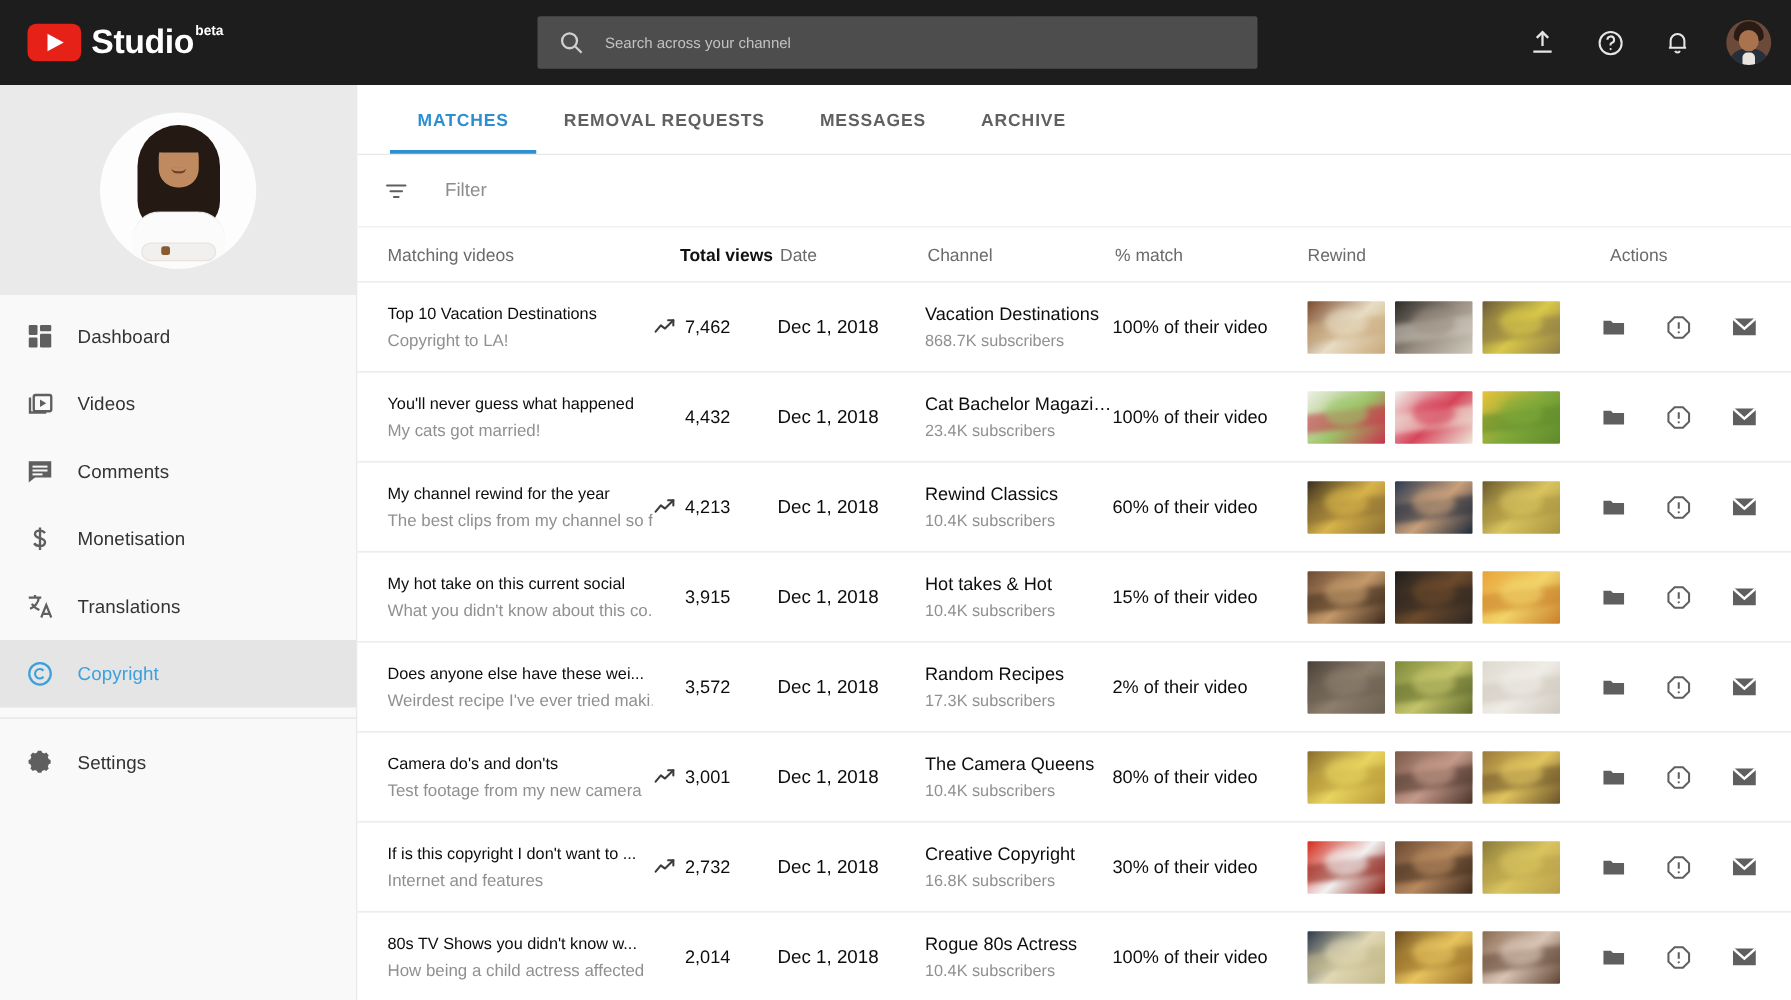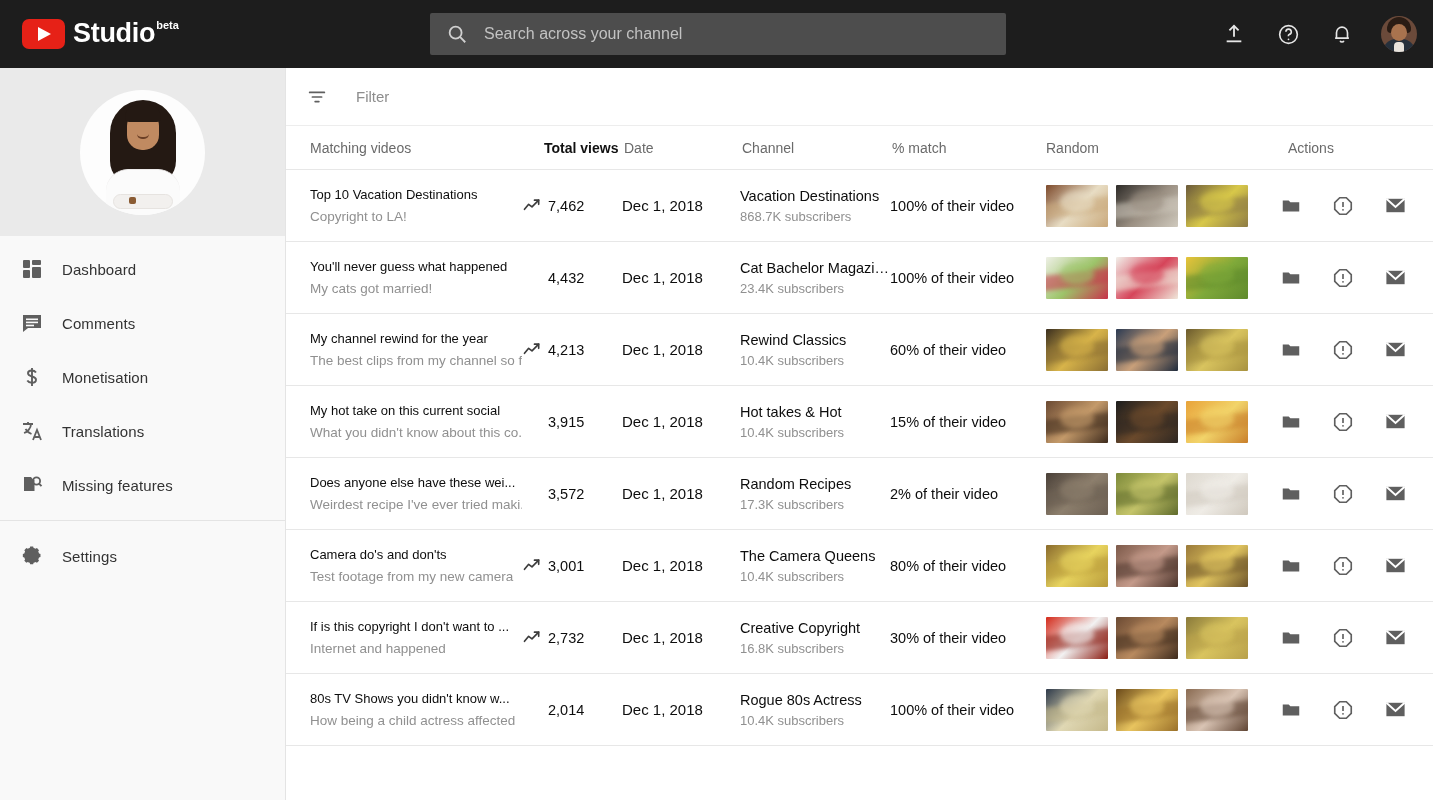--- a/index.html
+++ b/index.html
@@ -71,21 +71,21 @@
     align-items: center;
   }
   .search-icon { margin-left: 16px; display: flex; }
   .search-input {
     flex: 1;
     background: transparent;
     border: none;
     outline: none;
     color: #e8e8e8;
     font-family: "Liberation Sans", sans-serif;
-    font-size: 16px;
+    font-size: 12px;
     margin-left: 16px;
   }
   .search-input::placeholder { color: #c2c2c2; }
 
   .top-actions {
     position: absolute;
     right: 16px; top: 0;
     height: 68px;
     display: flex;
     align-items: center;
@@ -451,20 +451,30 @@
         <svg width="24" height="24" viewBox="0 0 24 24" fill="#5f5f5f">
           <rect x="3" y="3" width="7" height="8" rx="1"></rect>
             <rect x="12" y="3" width="9" height="5" rx="1"></rect>
           <rect x="3" y="13" width="7" height="8" rx="1"></rect>
             <rect x="12" y="10" width="9" height="11" rx="1"></rect>
         </svg>
       </span>
       <span class="nav-label">Dashboard</span>
     </div>
 
+    <div class="nav-item">
+      <span class="nav-icon">
+        <svg width="24" height="24" viewBox="0 0 24 24" fill="none" stroke="#5f5f5f" stroke-width="1.9">
+          <rect x="7" y="5" width="14" height="13" rx="1.5"></rect>
+            <path d="M4 7v12h13"></path>
+          <path d="M12 8.5 L17 11.5 L12 14.5 Z" fill="#5f5f5f" stroke="none"></path>
+        </svg>
+      </span>
+      <span class="nav-label">Videos</span>
+    </div>
 
 
     <div class="nav-item">
       <span class="nav-icon">
         <svg width="24" height="24" viewBox="0 0 24 24" fill="#5f5f5f">
           <path d="M3 4h18v13H8l-5 4V4z"></path>
           <rect x="6" y="7.5" width="12" height="1.6" fill="#f9f9f9"></rect>
           <rect x="6" y="10.6" width="12" height="1.6" fill="#f9f9f9"></rect>
           <rect x="6" y="13.7" width="8" height="1.6" fill="#f9f9f9"></rect>
         </svg>
@@ -486,66 +496,71 @@
       <span class="nav-icon">
         <svg width="24" height="24" viewBox="0 0 24 24" fill="none" stroke="#5f5f5f" stroke-width="1.8">
           <path d="M3 5h10M8 3v2M11 5c0 4-3.5 8-7 9"></path>
             <path d="M5.5 10c1.5 2.5 3.5 4 6 5"></path>
           <path d="M13 21l4-10 4 10M14.4 18h5.2"></path>
         </svg>
       </span>
       <span class="nav-label">Translations</span>
     </div>
 
-
-    <div class="nav-item">
+    <div class="nav-item active">
       <span class="nav-icon">
-        <svg width="24" height="24" viewBox="0 0 24 24" fill="#5f5f5f">
-          <path d="M4 4h7l2 2.5h1.5V18H4V4z"></path>
-          <circle cx="16.5" cy="8" r="3.6" fill="none" stroke="#5f5f5f" stroke-width="1.8"></circle>
-          <line x1="19" y1="10.6" x2="21.5" y2="13.2" stroke="#5f5f5f" stroke-width="1.9"></line>
+        <svg width="24" height="24" viewBox="0 0 24 24" fill="none" stroke="#3ba0dd" stroke-width="1.8">
+          <circle cx="12" cy="12" r="8.6"></circle>
+          <path d="M14.8 9.6a3.8 3.8 0 1 0 0 4.8" stroke-width="1.7"></path>
         </svg>
       </span>
-      <span class="nav-label">Missing features</span>
-    </div>
+      <span class="nav-label">Copyright</span>
+    </div>
+
 
     <div class="nav-divider"></div>
 
     <div class="nav-item" style="margin-top:8px;">
       <span class="nav-icon">
         <svg width="24" height="24" viewBox="0 0 24 24" fill="#5f5f5f">
           <path d="M12 8.4a3.6 3.6 0 1 0 0 7.2 3.6 3.6 0 0 0 0-7.2zm9-.9-1.6-.5a7.7 7.7 0 0 0-.8-1.9l.8-1.5-2.1-2.1-1.5.8a7.7 7.7 0 0 0-1.9-.8L13.4 0h-3l-.5 1.5a7.7 7.7 0 0 0-1.9.8l-1.5-.8-2.1 2.1.8 1.5a7.7 7.7 0 0 0-.8 1.9L2.9 7.5v3l1.5.5c.2.7.5 1.3.8 1.9l-.8 1.5 2.1 2.1 1.5-.8c.6.3 1.2.6 1.9.8l.5 1.5h3l.5-1.5c.7-.2 1.3-.5 1.9-.8l1.5.8 2.1-2.1-.8-1.5c.3-.6.6-1.2.8-1.9l1.5-.5v-3z" transform="translate(0,2.6) scale(0.98)"></path>
         </svg>
       </span>
       <span class="nav-label">Settings</span>
     </div>
   </div>
 </div>
 
 <div class="main">
 
+  <div class="tabs">
+    <div class="tab active">MATCHES</div>
+    <div class="tab">REMOVAL REQUESTS</div>
+    <div class="tab">MESSAGES</div>
+    <div class="tab">ARCHIVE</div>
+  </div>
 
   <div class="filterbar">
     <span class="filter-icon">
       <svg width="22" height="22" viewBox="0 0 24 24" stroke="#5f5f5f" stroke-width="1.9" stroke-linecap="round">
         <line x1="4" y1="7" x2="20" y2="7"></line>
           <line x1="7" y1="12" x2="17" y2="12"></line>
           <line x1="10" y1="17" x2="14" y2="17"></line>
       </svg>
     </span>
     <input class="filter-input" type="text" placeholder="Filter" style="">
   </div>
 
   <div class="thead">
     <div class="c-title">Matching videos</div>
     <div class="c-views th-sorted">Total views</div>
     <div class="c-date">Date</div>
     <div class="c-chan">Channel</div>
     <div class="c-match">% match</div>
-    <div class="c-frames">Random</div>
+    <div class="c-frames">Rewind</div>
     <div class="c-act">Actions</div>
   </div>
 
   <div id="rows">
       <div class="row">
         <div class="c-title">
        <div class="v-title">Top 10 Vacation Destinations</div>
        <div class="v-sub">Copyright to LA!</div>
      </div>
      <div class="c-views">
@@ -914,21 +929,21 @@
             <svg width="23" height="23" viewBox="0 0 24 24" fill="#5f5f5f">
               <path d="M2.5 5h19v14h-19z"></path>
               <path d="M2.5 5 L12 13.5 L21.5 5" fill="none" stroke="#fff" stroke-width="2"></path>
             </svg>
           </div>
         </div>
       </div>
       <div class="row">
         <div class="c-title">
        <div class="v-title">If is this copyright I don't want to ...</div>
-       <div class="v-sub">Internet and happened</div>
+       <div class="v-sub">Internet and features</div>
      </div>
      <div class="c-views">
        <span class="trend-icon">
             <svg width="20" height="20" viewBox="0 0 24 24" fill="none" stroke="#3c3c3c" stroke-width="2" stroke-linecap="round" stroke-linejoin="round">
               <polyline points="3,16 8,10 12,13 20,5"></polyline>
               <polyline points="15,5 20,5 20,10"></polyline>
             </svg>
           </span>
        <span class="v-views">2,732</span>
      </div>

